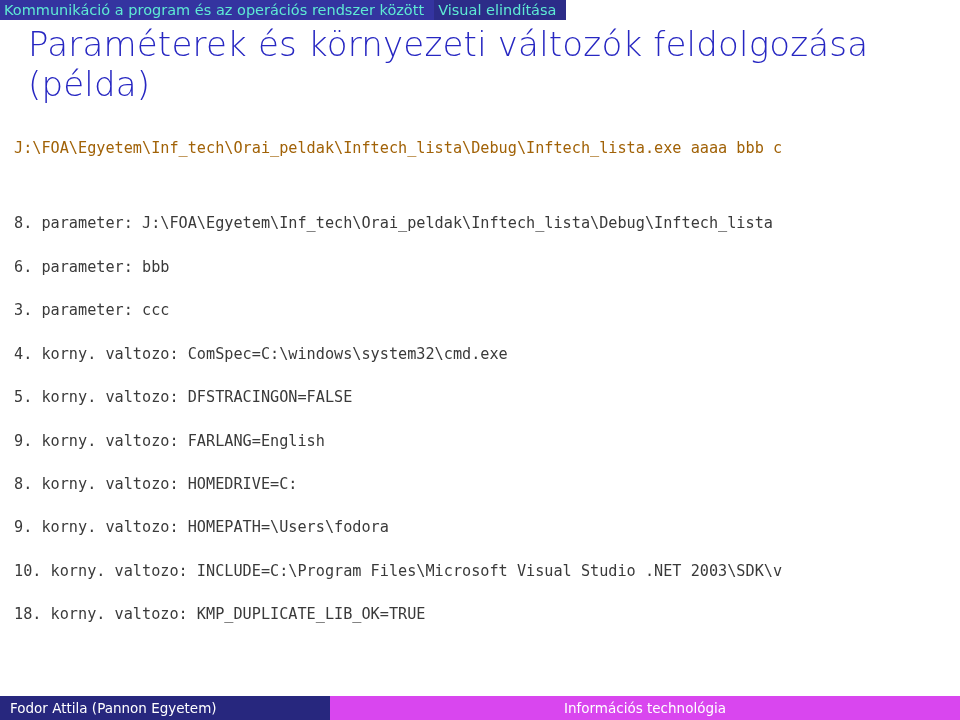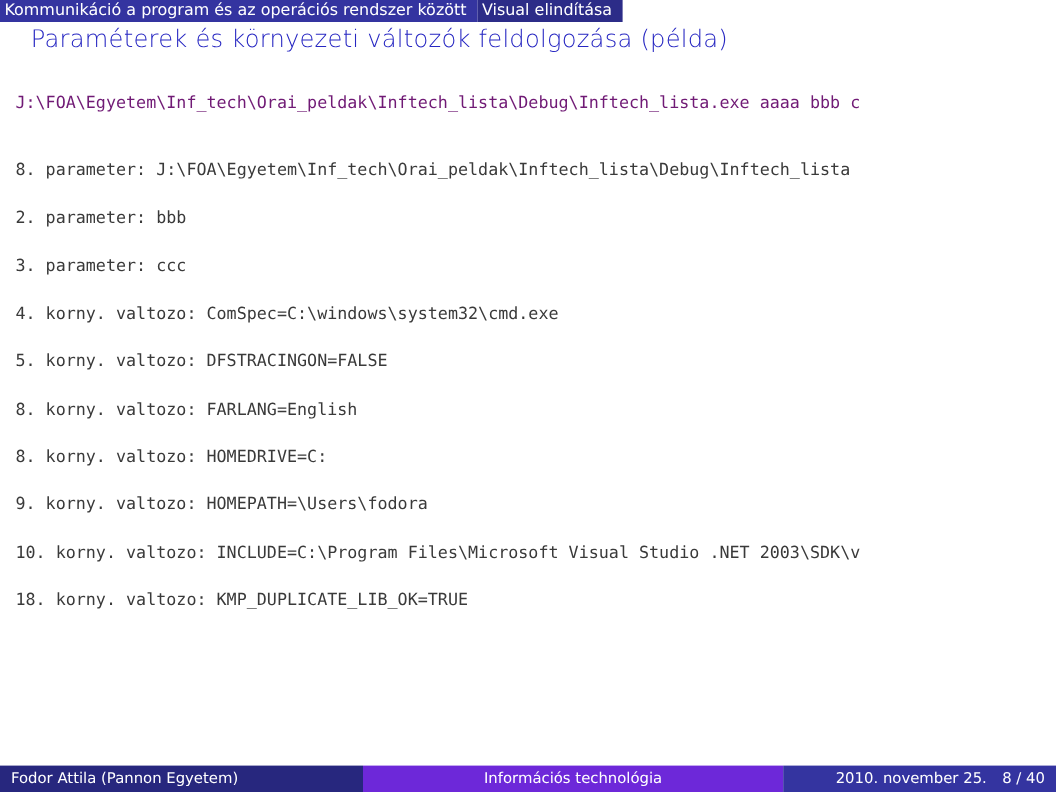--- a/index.html
+++ b/index.html
@@ -19,110 +19,106 @@
   }
   .topbar {
     display: flex;
     flex-direction: row;
     align-items: stretch;
     background: #ffffff;
   }
   .topbar .tab {
     font-size: 14.5px;
     padding: 2px 10px 2px 4px;
-    color: #ffffff;
+    color: #5eead4;
     white-space: nowrap;
   }
   .tab-left {
     background: #3434a0;
     z-index: 1;
   }
   .tab-right {
     background: #2c2c88;
     padding-left: 20px;
   }
   .title {
     color: #2727c2;
-    font-size: 22px;
+    font-size: 34px;
     font-weight: 300;
     padding: 4px 0 12px 28px;
     letter-spacing: 0.2px;
   }
   .body {
     padding: 0 0 0 14px;
     font-family: "DejaVu Sans Mono", "Menlo", "Consolas", monospace;
     font-size: 15.2px;
     line-height: 1.43;
     color: #3a3a3a;
     white-space: pre;
     overflow: hidden;
   }
   .cmdline {
-    color: #701a75;
-    margin-bottom: 18px;
+    color: #a16207;
+    margin-bottom: 32px;
   }
   .footer {
     position: absolute;
     bottom: 0;
     left: 0;
     width: 960px;
     height: 24px;
     display: flex;
     font-size: 13.5px;
     color: #ffffff;
   }
   .footer .fcell {
     display: flex;
     align-items: center;
     padding: 0 10px;
     white-space: nowrap;
     box-sizing: border-box;
   }
   .footer .f-author { background:#27277e; flex: 0 0 330px; }
-  .footer .f-title  { background:#6d28d9; flex: 1 1 auto; justify-content:center;}
+  .footer .f-title  { background:#d946ef; flex: 1 1 auto; justify-content:center;}
   .footer .f-date   { background:#3434a0; flex: 0 0 248px; justify-content:flex-end;}
   .footer .page { padding-left: 14px; }
 </style>
 </head>
 <body>
 
 <div class="slide">
 
   <div class="topbar">
     <div class="tab tab-left">Kommunikáció a program és az operációs rendszer között</div>
     <div class="tab tab-right">Visual elindítása</div>
   </div>
 
   <div class="title">Paraméterek és környezeti változók feldolgozása (példa)</div>
 
   <div class="body">
 <div class="cmdline">J:\FOA\Egyetem\Inf_tech\Orai_peldak\Inftech_lista\Debug\Inftech_lista.exe aaaa bbb c</div>
 <div>8. parameter: J:\FOA\Egyetem\Inf_tech\Orai_peldak\Inftech_lista\Debug\Inftech_lista</div>
-<div>2. parameter: bbb</div>
+<div>6. parameter: bbb</div>
 <div>3. parameter: ccc</div>
 <div>4. korny. valtozo: ComSpec=C:\windows\system32\cmd.exe</div>
 <div>5. korny. valtozo: DFSTRACINGON=FALSE</div>
-<div>8. korny. valtozo: FARLANG=English</div>
+<div>9. korny. valtozo: FARLANG=English</div>
 <div>8. korny. valtozo: HOMEDRIVE=C:</div>
 <div>9. korny. valtozo: HOMEPATH=\Users\fodora</div>
 <div>10. korny. valtozo: INCLUDE=C:\Program Files\Microsoft Visual Studio .NET 2003\SDK\v</div>
 <div>18. korny. valtozo: KMP_DUPLICATE_LIB_OK=TRUE</div>
 
 
 
 
 
 
 
 
 
   </div>
 
   <div class="footer">
     <div class="fcell f-author">Fodor Attila (Pannon Egyetem)</div>
     <div class="fcell f-title">Információs technológia</div>
-    <div class="fcell f-date">
-      <span>2010. november 25.</span>
-      <span class="page">8 / 40</span>
-    </div>
   </div>
 
 </div>
 
 </body></html>

